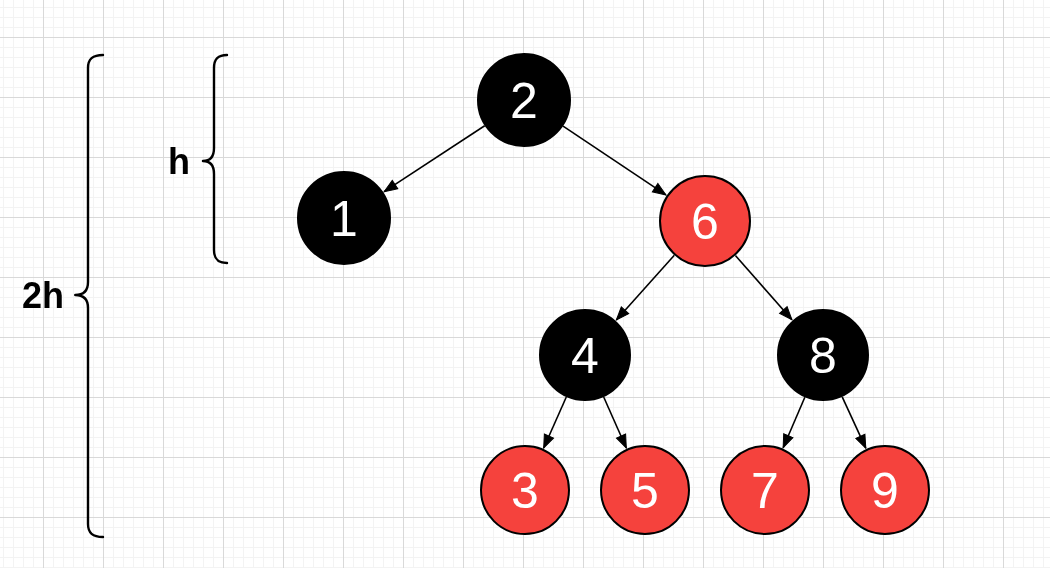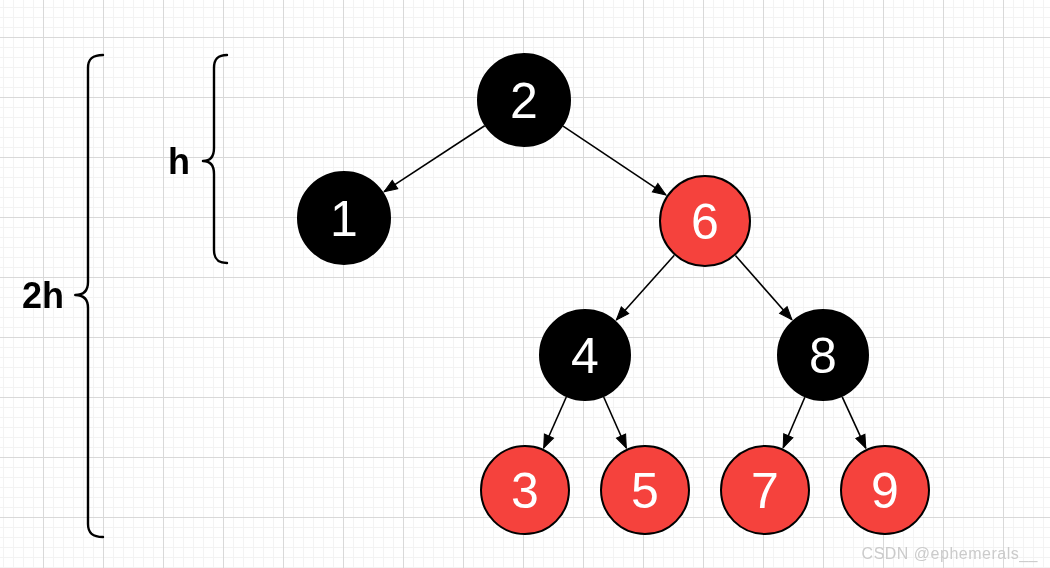--- a/index.html
+++ b/index.html
@@ -118,14 +118,13 @@
       </g>
       <g>
         <circle cx="765" cy="490" r="44" fill="#f5423d" class="node-circle"></circle>
         <text x="765" y="490" dy="0.36em" class="node-label">7</text>
       </g>
       <g>
         <circle cx="885" cy="490" r="44" fill="#f5423d" class="node-circle"></circle>
         <text x="885" y="490" dy="0.36em" class="node-label">9</text>
       </g>
     </svg>
-  <div class="watermark">CSDN @ephemerals__</div>
 </div>
 
 </body></html>

